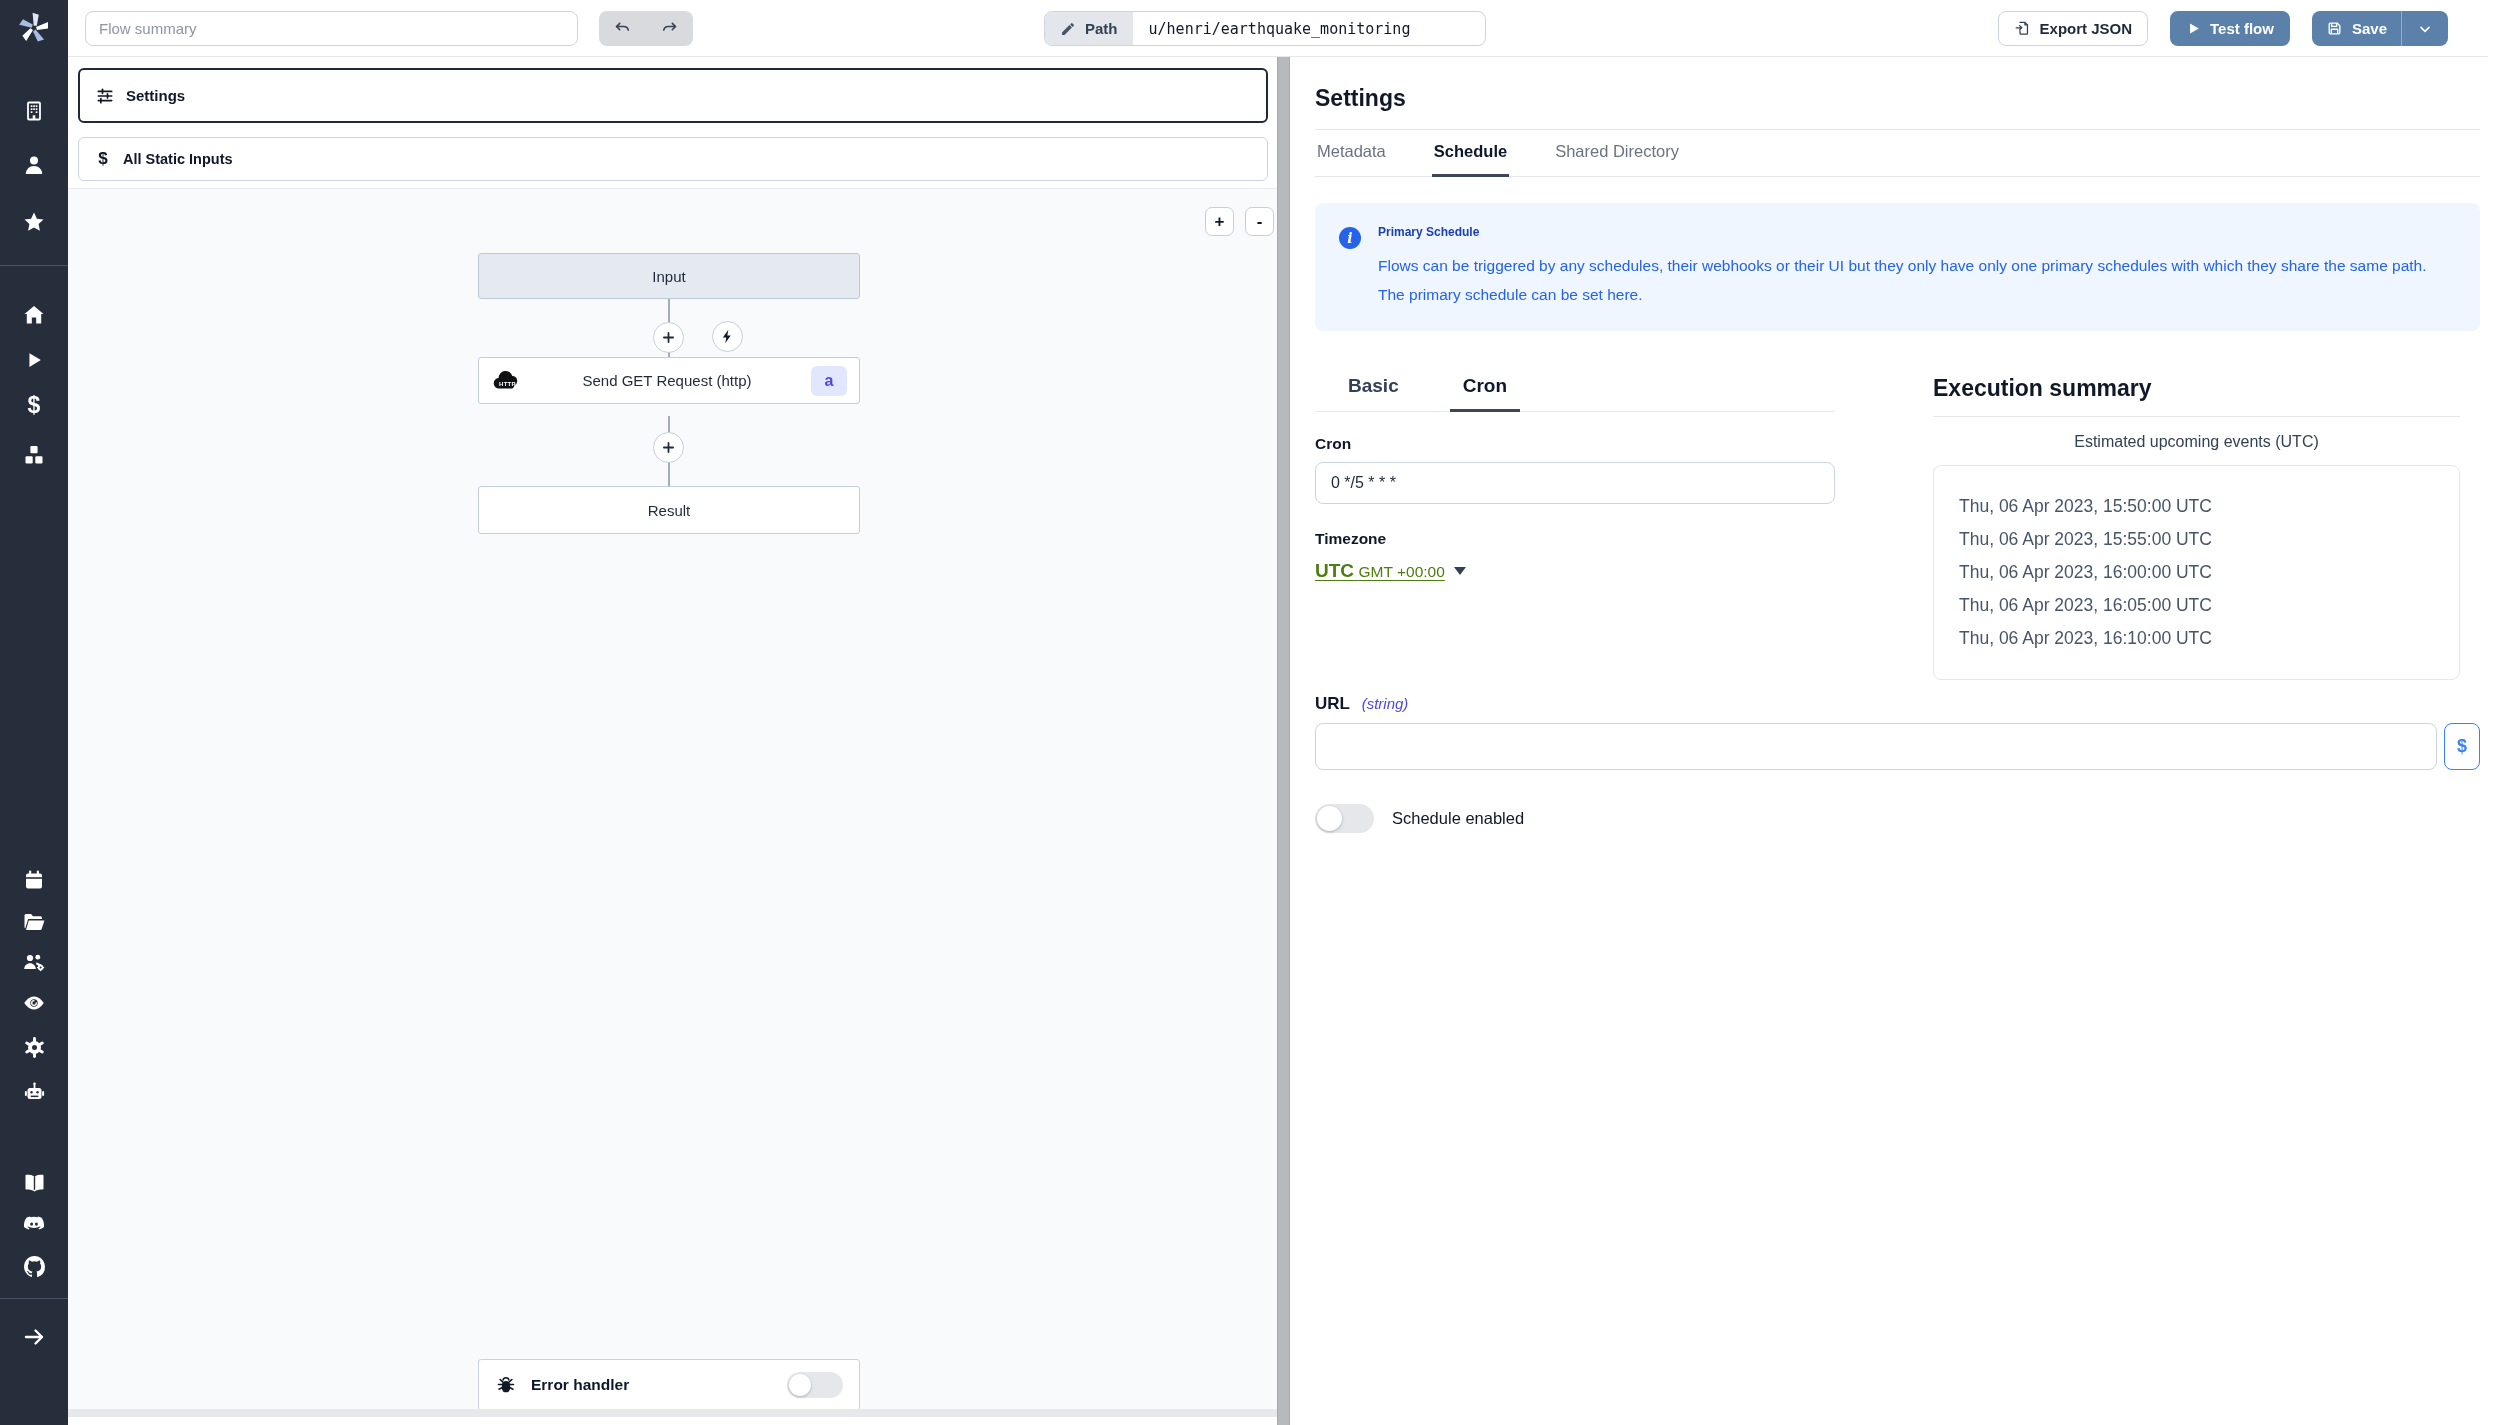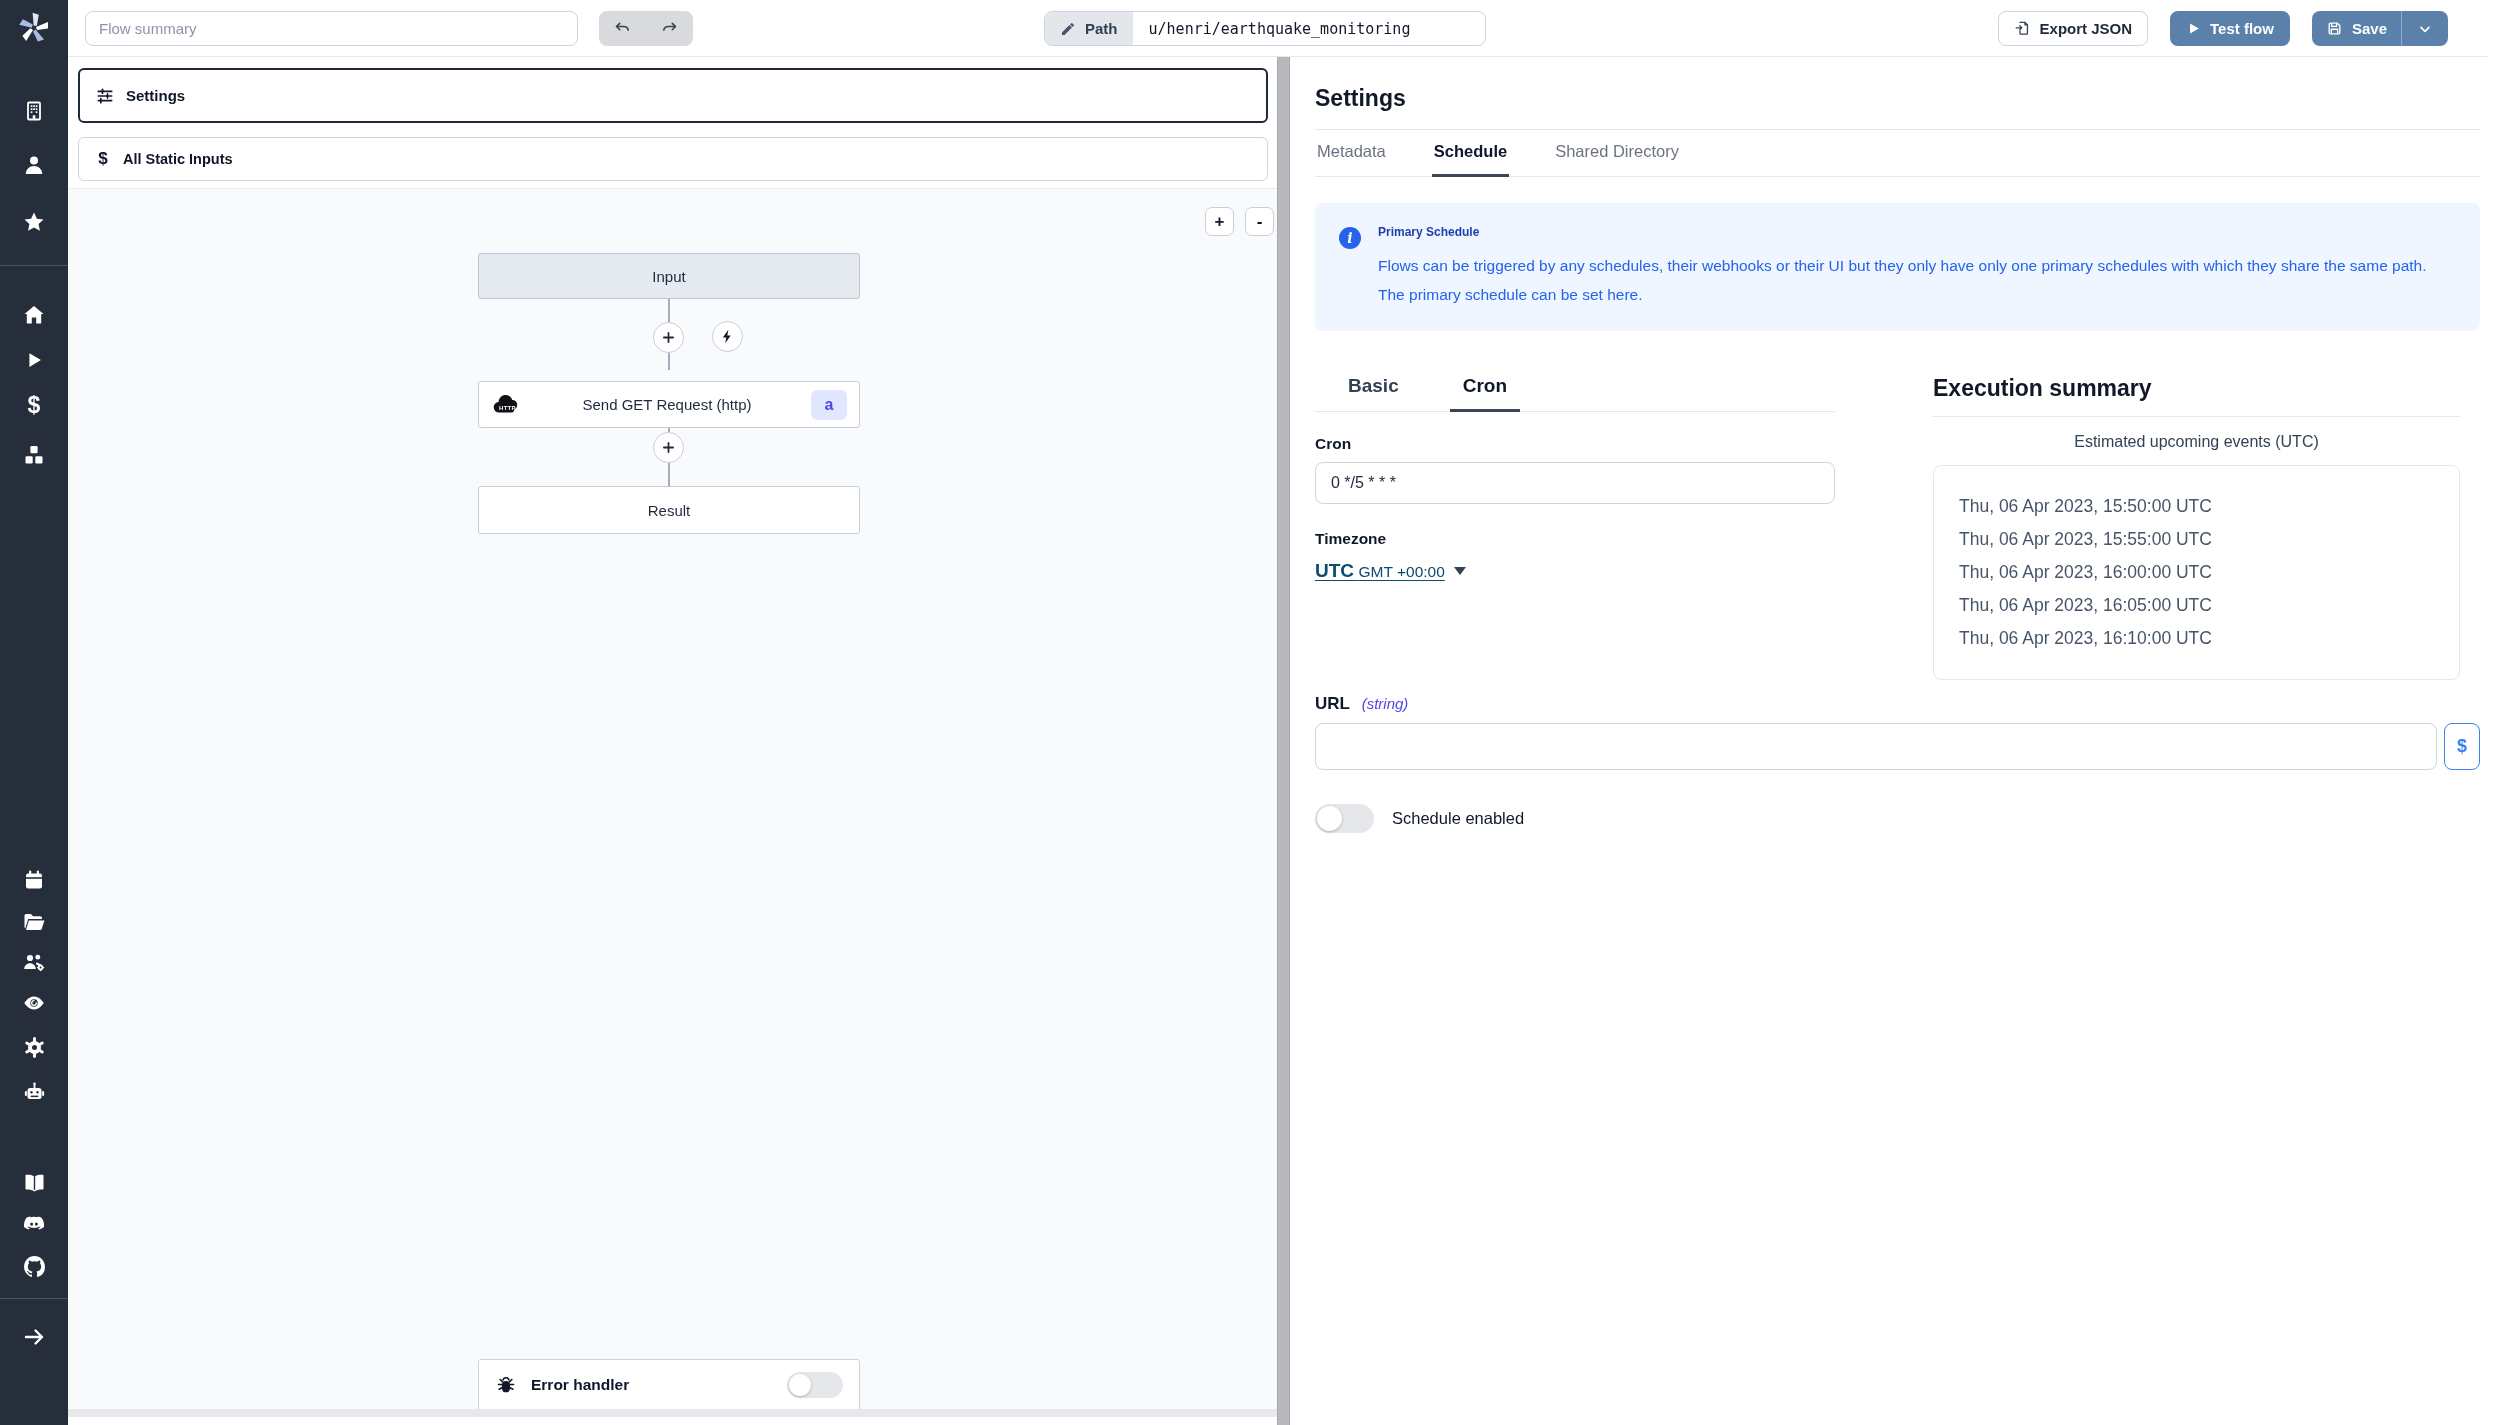--- a/index.html
+++ b/index.html
@@ -40,21 +40,21 @@
   .fp-settings { top:11px; height:55px; border:2px solid #1f2937; }
   .fp-inputs { top:80px; height:44px; border:1px solid #cbd5e1; }
   .fp-box .lbl { font-size:15px; font-weight:700; color:#0f172a; }
   .fp-dollar { font-size:17px; font-weight:700; color:#0f172a; width:18px; text-align:center; }
 
   .canvas { position:absolute; left:0; top:131px; width:1209px; height:1229px; background:#f8fafc; border-top:1px solid #e9edf2; }
   .canvas-strip { position:absolute; left:0; bottom:0; width:1209px; height:8px; background:#e6e8ec; }
   .zoom-btn { position:absolute; top:18px; width:29px; height:29px; background:#fff; border:1px solid #c6cfda; border-radius:7px; font-size:17px; font-weight:700; color:#0f172a; display:flex; align-items:center; justify-content:center; cursor:pointer; line-height:1; }
   .node { position:absolute; left:410px; width:382px; display:flex; align-items:center; justify-content:center; font-size:15px; color:#1e293b; background:#fff; border:1px solid #c4ceda; border-radius:3px; cursor:pointer; }
   .node-input { top:64px; height:46px; background:#e5eaf0; border-color:#bcc8d6; }
-  .node-step { top:192px; height:47px; justify-content:space-between; padding:0 12px; }
+  .node-step { top:168px; height:47px; justify-content:space-between; padding:0 12px; }
   .node-step .step-label { flex:1; text-align:center; }
   .node-result { top:297px; height:48px; }
   .edge { position:absolute; left:600px; width:2px; background:#a3adba; }
   .inserter { position:absolute; width:31px; height:31px; border-radius:50%; background:#fff; border:1px solid #c6cfda; display:flex; align-items:center; justify-content:center; cursor:pointer; }
   .http-icon-wrap { position:relative; width:32px; height:24px; }
   .http-label { position:absolute; left:8px; top:12px; color:#fff; font-size:6px; font-weight:700; letter-spacing:.3px; }
   .step-badge { width:36px; height:30px; border-radius:6px; background:#e0e7ff; color:#4f46e5; font-weight:700; font-size:16px; display:flex; align-items:center; justify-content:center; }
   .error-node { position:absolute; left:410px; top:1170px; width:382px; height:52px; background:#fff; border:1px solid #c9d2dd; border-radius:3px; display:flex; align-items:center; padding:0 16px; gap:14px; cursor:pointer; }
   .error-node .lbl { font-size:15.5px; font-weight:700; color:#0f172a; flex:1; }
   .toggle { position:relative; border-radius:999px; background:#e6e7ea; cursor:pointer; flex:none; }
@@ -79,21 +79,21 @@
   .info-body { margin-top:13px; font-size:15.5px; line-height:1.85; color:#2563eb; max-width:1080px; }
   .cols { display:flex; margin-top:44px; }
   .col-l { width:520px; }
   .col-r { width:527px; margin-left:98px; }
   .sched-tabs { display:flex; gap:38px; padding-left:20px; border-bottom:1px solid #e5e7eb; }
   .sched-tab { font-size:19px; font-weight:700; color:#334155; padding:0 13px 12px; cursor:pointer; }
   .sched-tab.active { color:#0f172a; border-bottom:3px solid #3b4656; margin-bottom:-1px; }
   .fld-label { margin-top:23px; font-size:15.5px; font-weight:700; color:#0f172a; }
   .cron-input { margin-top:9px; width:100%; height:42px; border:1px solid #cbd5e1; border-radius:8px; padding:0 15px; font-size:16px; color:#1e293b; font-family:"Liberation Sans",sans-serif; outline:none; }
   .tz-link { margin-top:12px; display:inline-flex; align-items:center; gap:9px; cursor:pointer; }
-  .tz-text { color:#0c4a6e; text-decoration:underline; text-underline-offset:3px; }
+  .tz-text { color:#4d7c0f; text-decoration:underline; text-underline-offset:3px; }
   .tz-main { font-size:19px; font-weight:700; }
   .tz-sub { font-size:15.5px; }
   .tz-caret { width:0; height:0; border-left:6px solid transparent; border-right:6px solid transparent; border-top:8px solid #334155; }
   .exec-title { font-size:23px; font-weight:700; color:#111827; }
   .exec-div { height:1px; background:#e5e7eb; margin-top:14px; }
   .exec-sub { margin-top:16px; font-size:16px; color:#334155;text-align:center; }
   .events-box { margin-top:14px; border:1px solid #e2e8f0; border-radius:8px; padding:24px 10px 24px 25px; }
   .event-line { font-size:17.5px; color:#475569; line-height:33px; }
   .url-row { margin-top:14px; font-size:17px; }
   .url-label { font-weight:700; color:#0f172a; }

